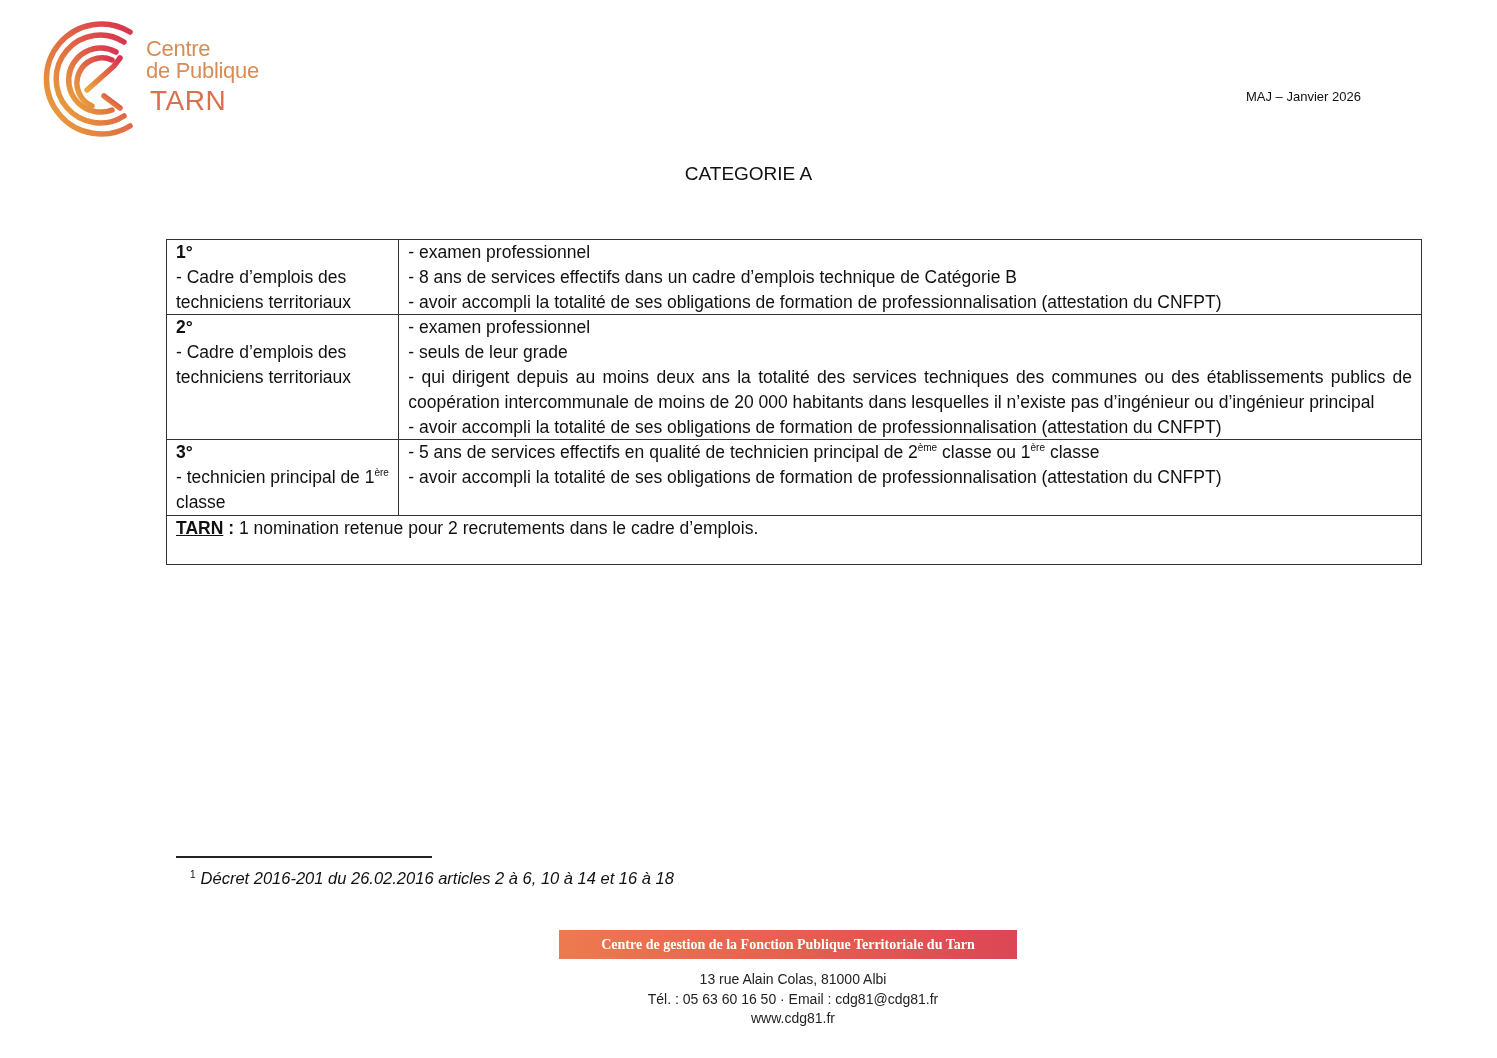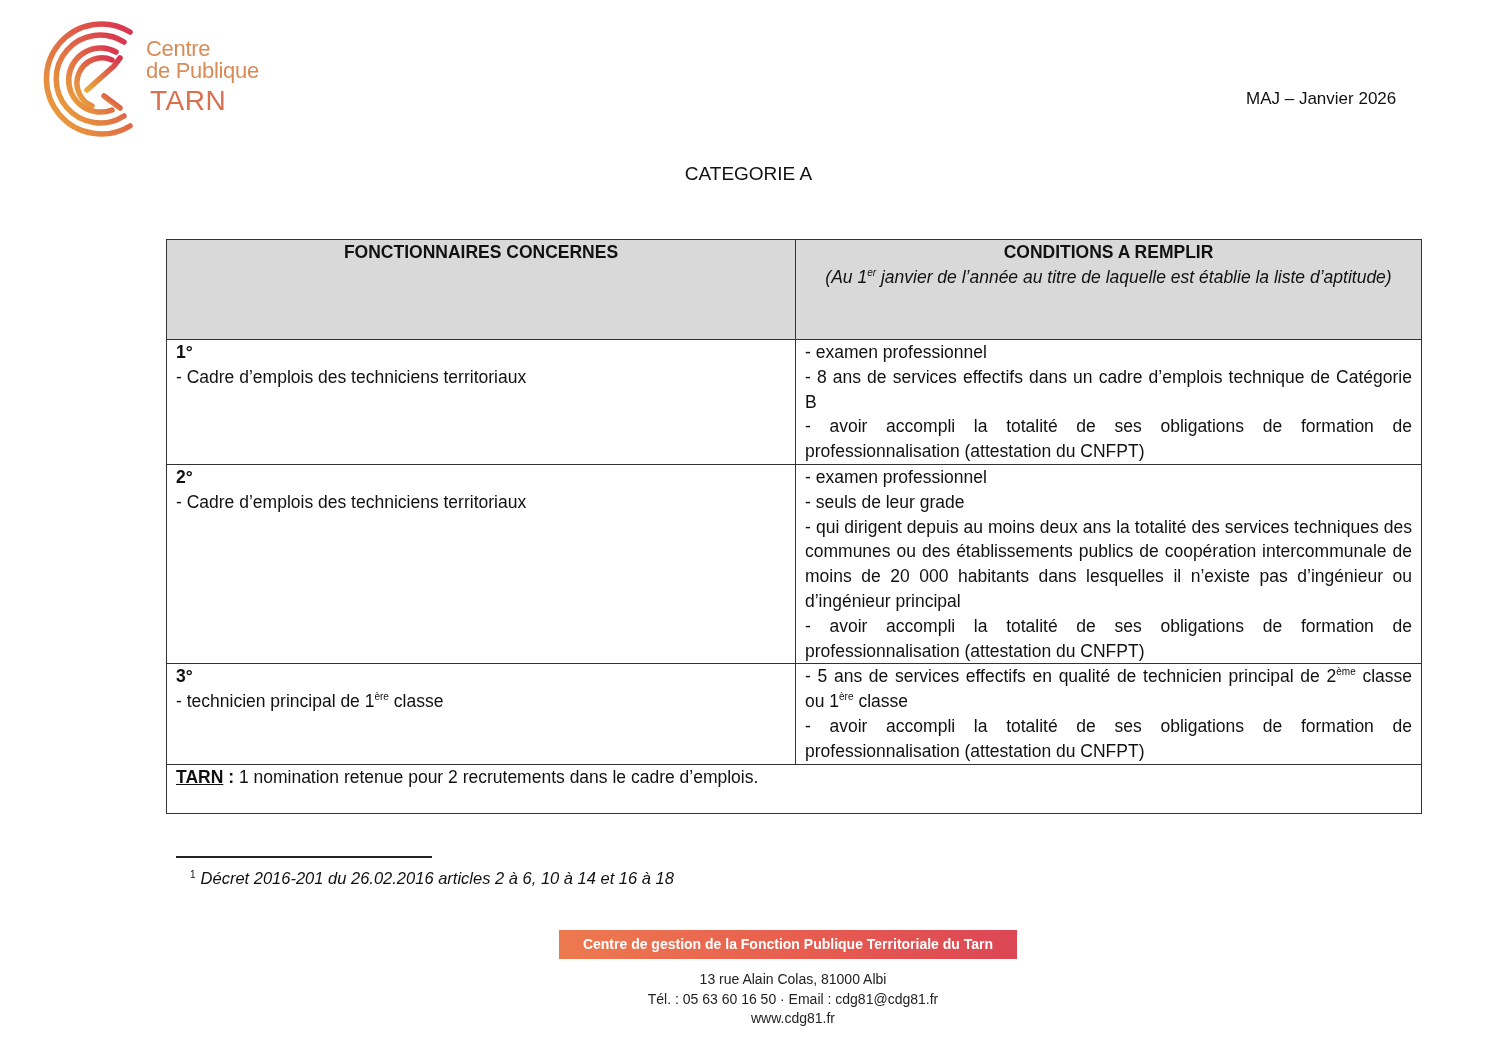--- a/index.html
+++ b/index.html
@@ -5,21 +5,21 @@
   html, body { margin: 0; padding: 0; background: #ffffff; }
   body {
     width: 1497px; height: 1058px; position: relative; overflow: hidden;
     font-family: "Liberation Sans", sans-serif; color: #111111;
   }
   .logo { position: absolute; left: 32px; top: 18px; width: 250px; height: 125px; }
   .logo svg { position: absolute; left: 0; top: 0; }
   .logo-text { position: absolute; left: 114px; top: 20px; line-height: 22px; font-size: 22px; }
   .logo-text .l1, .logo-text .l2 { color: #d88b55; display: block; letter-spacing: -0.3px; }
   .logo-text .l3 { color: #d9714f; display: block; font-size: 28px; margin-top: 8px; letter-spacing: 0.5px; padding-left: 4px; }
-  .maj { position: absolute; left: 1246px; top: 89px; font-size: 17px; }
+  .maj { position: absolute; left: 1246px; top: 89px; font-size: 13px; }
 
   .title-block { position: absolute; left: 0; width: 1497px; top: 158px; text-align: center; }
   .title { font-size: 19px; font-weight: bold; text-decoration: underline; }
   .title sup { font-size: 12px; }
   .subtitle { font-size: 19px; margin-top: 5px; }
 
   table.main {
     position: absolute; left: 166px; top: 239px; width: 1256px;
     border-collapse: collapse; font-size: 17.5px; line-height: 24.8px;
   }
@@ -35,21 +35,21 @@
   .quota-label { font-weight: bold; text-decoration: underline; }
   .quota-colon { font-weight: bold; }
 
   .fn-rule { position: absolute; left: 176px; top: 856px; width: 256px; height: 1.5px; background: #222; }
   .footnote { position: absolute; left: 190px; top: 869px; font-size: 16.5px; font-style: italic; }
   .footnote sup { font-style: normal; font-size: 10px; margin-right: 5px; }
 
   .banner {
     position: absolute; left: 559px; top: 930px; width: 458px; height: 29px;
     background: linear-gradient(90deg, #ed7a4f 0%, #e85f4f 50%, #dc4655 100%);
-    color: #fff; font-weight: bold; font-size: 14px; line-height: 29px; text-align: center;
+    color: #fff; font-weight: bold; font-size: 14px; line-height: 29px; text-align: center; font-family: Liberation Serif, serif;
   }
   .addr { position: absolute; left: 0; width: 1586px; top: 970px; text-align: center; font-size: 14px; line-height: 19.5px; color: #222; }
 </style>
 </head>
 <body>
 
 <div class="logo">
   <svg width="115" height="125" viewBox="0 0 115 125">
     <defs>
       <linearGradient id="lg" x1="0" y1="1" x2="1" y2="0">
@@ -74,27 +74,20 @@
 </div>
 
 <div class="maj">MAJ – Janvier 2026</div>
 
 <div class="title-block">
   <div class="subtitle">CATEGORIE A</div>
 </div>
 
 <table class="main">
   <tbody>
-      <tr>
-    <th class="col1">FONCTIONNAIRES CONCERNES</th>
-    <th class="col2">
-      <span>CONDITIONS A REMPLIR</span>
-      <span class="sub"><span>(Au 1</span><sup>er</sup><span> janvier de l’année au titre de laquelle est établie la liste d’aptitude)</span></span>
-    </th>
-  </tr>
 
   <tr>
     <td>
       <span class="num">1°</span>
       <span>- Cadre d’emplois des techniciens territoriaux</span>
     </td>
     <td>
       <span class="cond-line">- examen professionnel</span>
       <span class="cond-line">- 8 ans de services effectifs dans un cadre d’emplois technique de Catégorie B</span>
       <span class="cond-line">- avoir accompli la totalité de ses obligations de formation de professionnalisation (attestation du CNFPT)</span>

